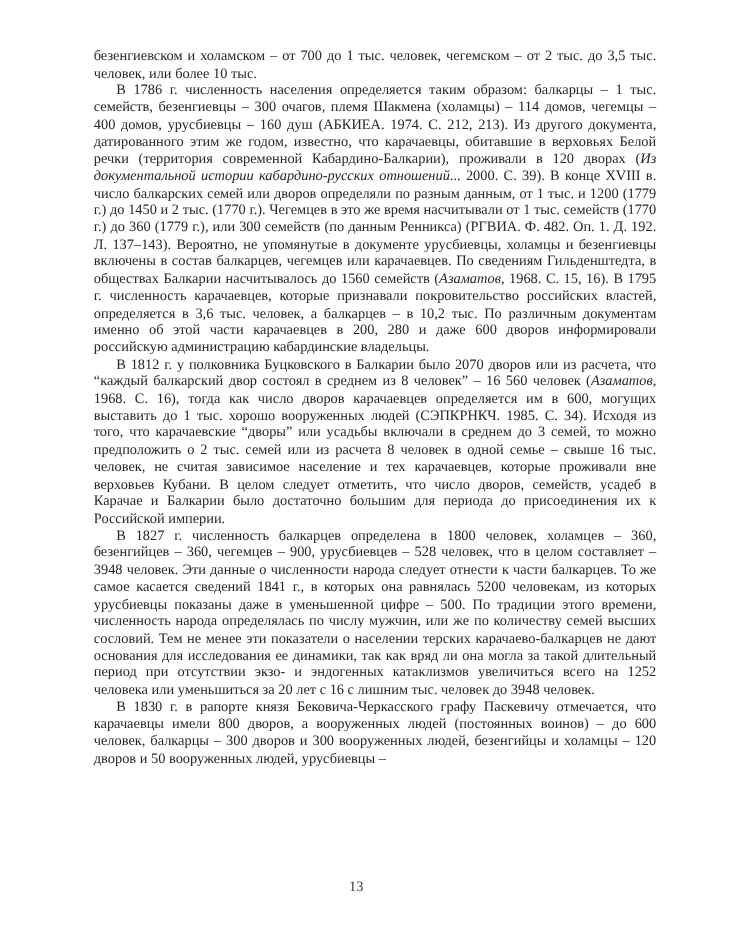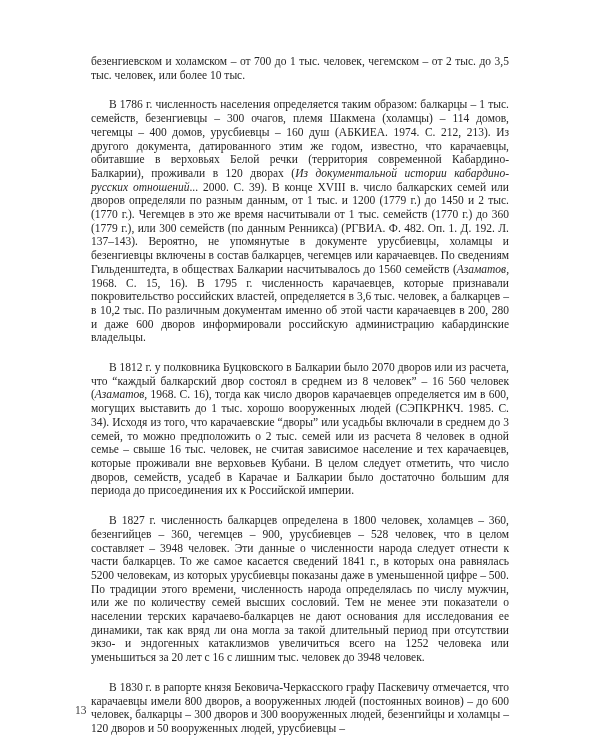--- a/index.html
+++ b/index.html
@@ -21,36 +21,36 @@
     left: 75px;
     top: 39px;
     width: 450px;
     font-size: 11.5px;
     line-height: 13.7px;
     text-align: justify;
     hyphens: auto;
     -webkit-hyphens: auto;
   }
   .para {
-    margin: 16px;
+    margin: 0;
     padding: 0;
     text-indent: 18px;
   }
   .para.noindent {
     text-indent: 0;
   }
   .it {
     font-style: italic;
   }
   .pagenum {
     position: absolute;
     left: 75px;
     width: 420px;
     top: 704px;
-    text-align: left;
+    text-align: center;
     font-size: 11.5px;
     color: #3a3a3a;
   }
 </style>
 </head>
 <body>
 
 <div class="page">
   <div class="textblock">
 

